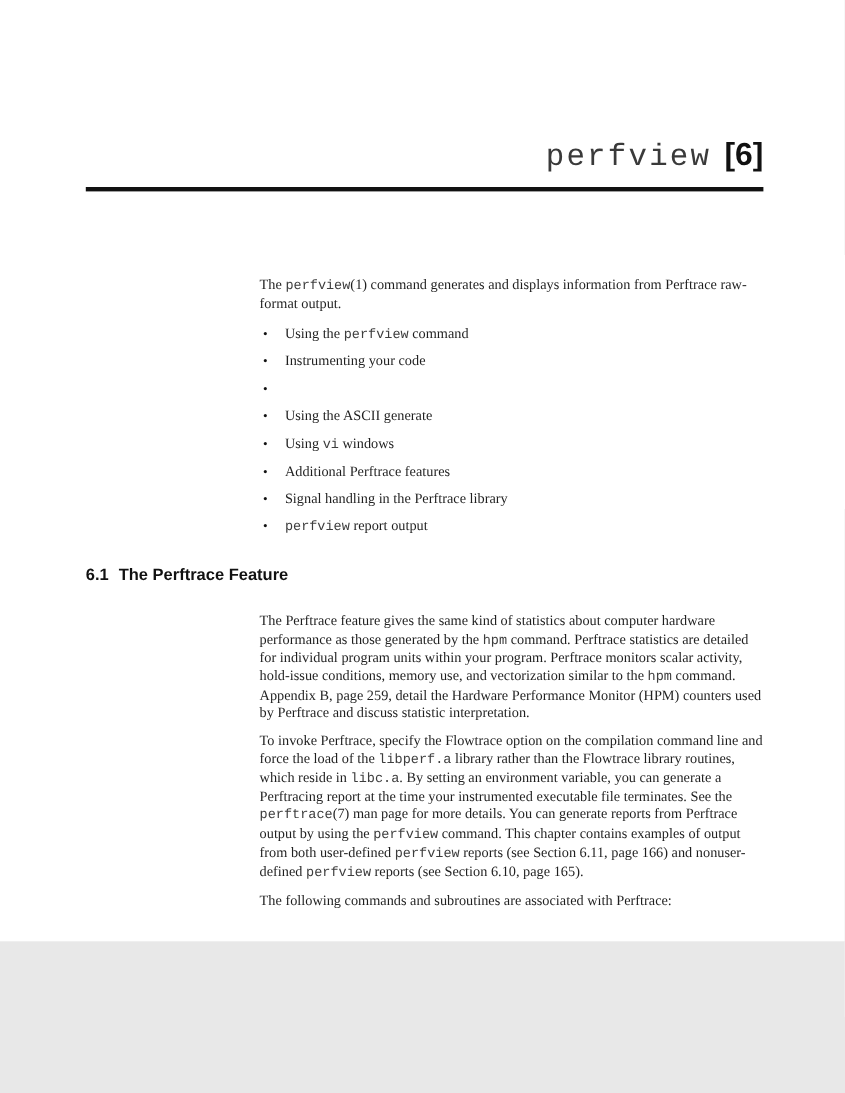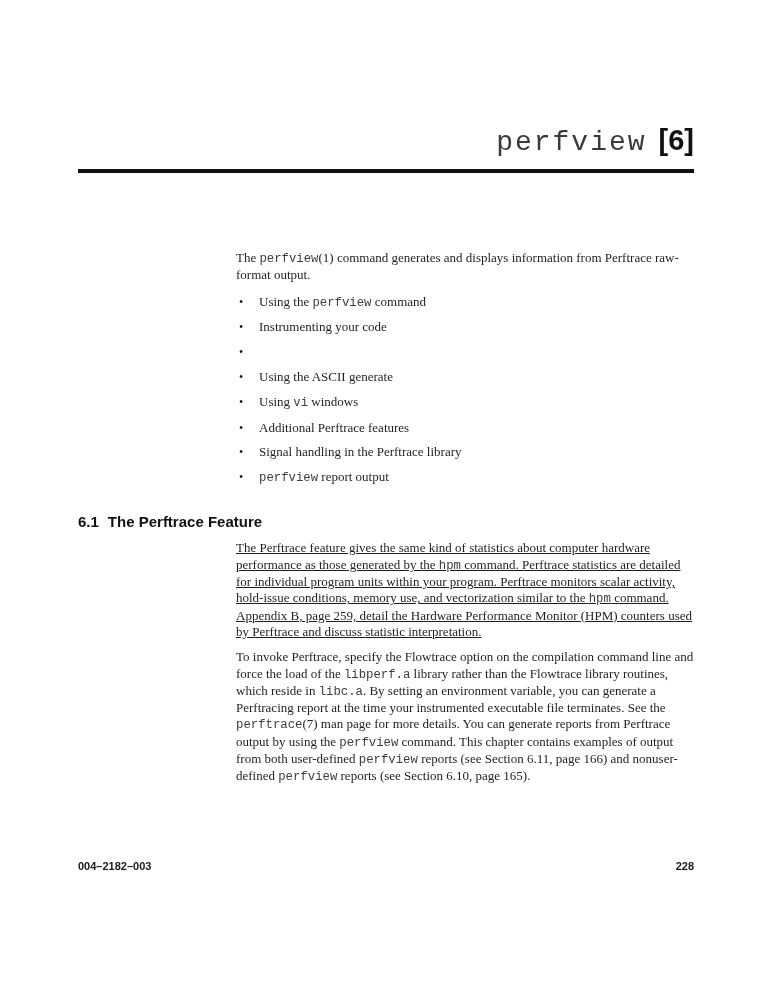--- a/index.html
+++ b/index.html
@@ -1,20 +1,20 @@
 <!DOCTYPE html>
 <html><head>
 <meta charset="utf-8">
 <style>
   * { margin: 0; padding: 0; box-sizing: border-box; }
   html, body { background: #e8e8e8; }
   .page {
     position: relative;
     width: 768px;
-    height: 994px;
+    height: 856px;
     margin: 0 auto;
     background: #ffffff;
     font-family: "Liberation Serif", serif;
     color: #1f1f1f;
     overflow: hidden;
   }
   .margins { padding: 0 74px 0 78px; }
 
   
   .chapter-title {
@@ -82,21 +82,21 @@
   
   .section-heading {
     margin-top: 27px;
     font-family: "Liberation Sans", sans-serif;
     font-size: 15px;
     font-weight: 700;
     color: #111111;
     line-height: 18px;
   }
   .section-heading .section-number { margin-right: 9px; text-align: right; }
-  .p-sec-1 { margin-top: 9px; text-decoration: underline; }
+  .p-sec-1 { margin-top: 24px; }
   .p-sec-2 { margin-top: 9px; }
   .p-sec-3 { margin-top: 9px; }
 
   
   .page-footer {
     position: absolute;
     left: 78px;
     right: 74px;
     top: 860px;
     display: flex;
@@ -157,20 +157,21 @@
       </ul>
     </div>
 
     <h2 class="section-heading">
       <span class="section-number">6.1</span><span class="section-title">The Perftrace Feature</span>
     </h2>
 
     <div class="body-col">
       <p class="body-text p-sec-1"><span>The Perftrace feature gives the same kind of statistics about computer hardware performance as those generated by the </span><span class="mono">hpm</span><span> command.  Perftrace statistics are detailed for individual program units within your program.  Perftrace monitors scalar activity, hold-issue conditions, memory use, and vectorization similar to the </span><span class="mono">hpm</span><span> command.  Appendix B, page 259, detail the Hardware Performance Monitor (HPM) counters used by Perftrace and discuss statistic interpretation.</span></p>
       <p class="body-text p-sec-2"><span>To invoke Perftrace, specify the Flowtrace option on the compilation command line and force the load of the </span><span class="mono">libperf.a</span><span> library rather than the Flowtrace library routines, which reside in </span><span class="mono">libc.a</span><span>.  By setting an environment variable, you can generate a Perftracing report at the time your instrumented executable file terminates.  See the </span><span class="mono">perftrace</span><span>(7) man page for more details.  You can generate reports from Perftrace output by using the </span><span class="mono">perfview</span><span> command.  This chapter contains examples of output from both user-defined </span><span class="mono">perfview</span><span> reports (see Section 6.11, page 166) and nonuser-defined </span><span class="mono">perfview</span><span> reports (see Section 6.10, page 165).</span></p>
+      <p class="body-text p-sec-3">The following commands and subroutines are associated with Perftrace:</p>
     </div>
 
   </div>
 
   <div class="page-footer">
     <span>004–2182–003</span>
     <span>228</span>
   </div>
 </div>
 

